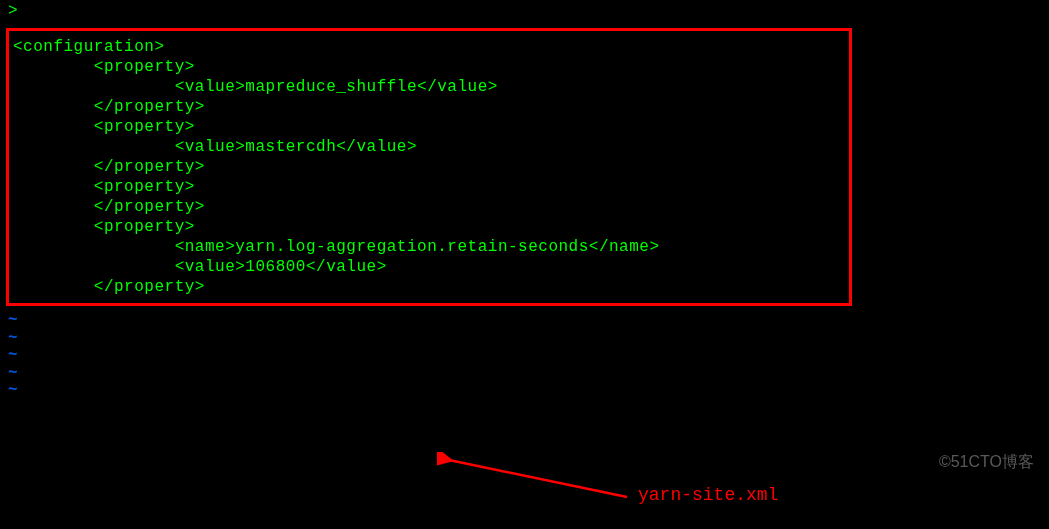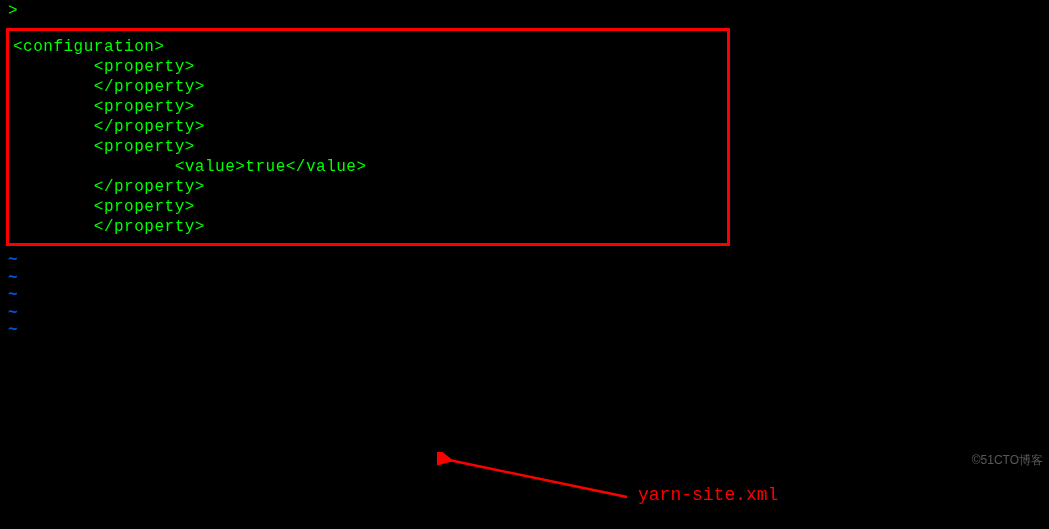--- a/index.html
+++ b/index.html
@@ -19,21 +19,21 @@
       padding: 0;
     }
     .prompt-top {
       color: #00ff00;
       padding: 2px 8px;
     }
     .highlight-box {
       border: 3px solid #ff0000;
       margin: 6px;
       padding: 6px 4px;
-      width: 724px;
+      width: 846px;
       background: #000;
     }
     .xml-line {
       color: #00ff00;
       white-space: pre;
       line-height: 1.25;
       letter-spacing: 0.5px;
     }
     .tildes {
       padding: 0 8px;
@@ -52,45 +52,48 @@
     .label-text {
       position: absolute;
       left: 638px;
       top: 485px;
       color: #ff0000;
       font-size: 18px;
       font-family: "Courier New", monospace;
     }
     .watermark {
       position: absolute;
-      right: 6px;
+      right: 15px;
       top: 452px;
       color: #888;
-      font-size: 12px;
+      font-size: 16px;
       font-family: sans-serif;
       opacity: 0.65;
     }
   </style>
 </head>
 <body>
 
 <div class="terminal">
   <div class="prompt-top">&gt;</div>
 
   <div class="highlight-box">
     <div class="xml-line">&lt;configuration&gt;</div>
     <div class="xml-line">        &lt;property&gt;</div>
+    <div class="xml-line">                &lt;value&gt;mapreduce_shuffle&lt;/value&gt;</div>
     <div class="xml-line">        &lt;/property&gt;</div>
     <div class="xml-line"></div>
     <div class="xml-line">        &lt;property&gt;</div>
+    <div class="xml-line">                &lt;value&gt;mastercdh&lt;/value&gt;</div>
     <div class="xml-line">        &lt;/property&gt;</div>
     <div class="xml-line">        &lt;property&gt;</div>
-    <div class="xml-line">                &lt;value&gt;true&lt;/value&gt;</div>
     <div class="xml-line">        &lt;/property&gt;</div>
     <div class="xml-line">        &lt;property&gt;</div>
+    <div class="xml-line">                &lt;name&gt;yarn.log-aggregation.retain-seconds&lt;/name&gt;</div>
+    <div class="xml-line">                &lt;value&gt;106800&lt;/value&gt;</div>
     <div class="xml-line">        &lt;/property&gt;</div>
   </div>
 
   <div class="tildes">
     <div class="tilde">~</div>
     <div class="tilde">~</div>
     <div class="tilde">~</div>
     <div class="tilde">~</div>
     <div class="tilde">~</div>
   </div>

